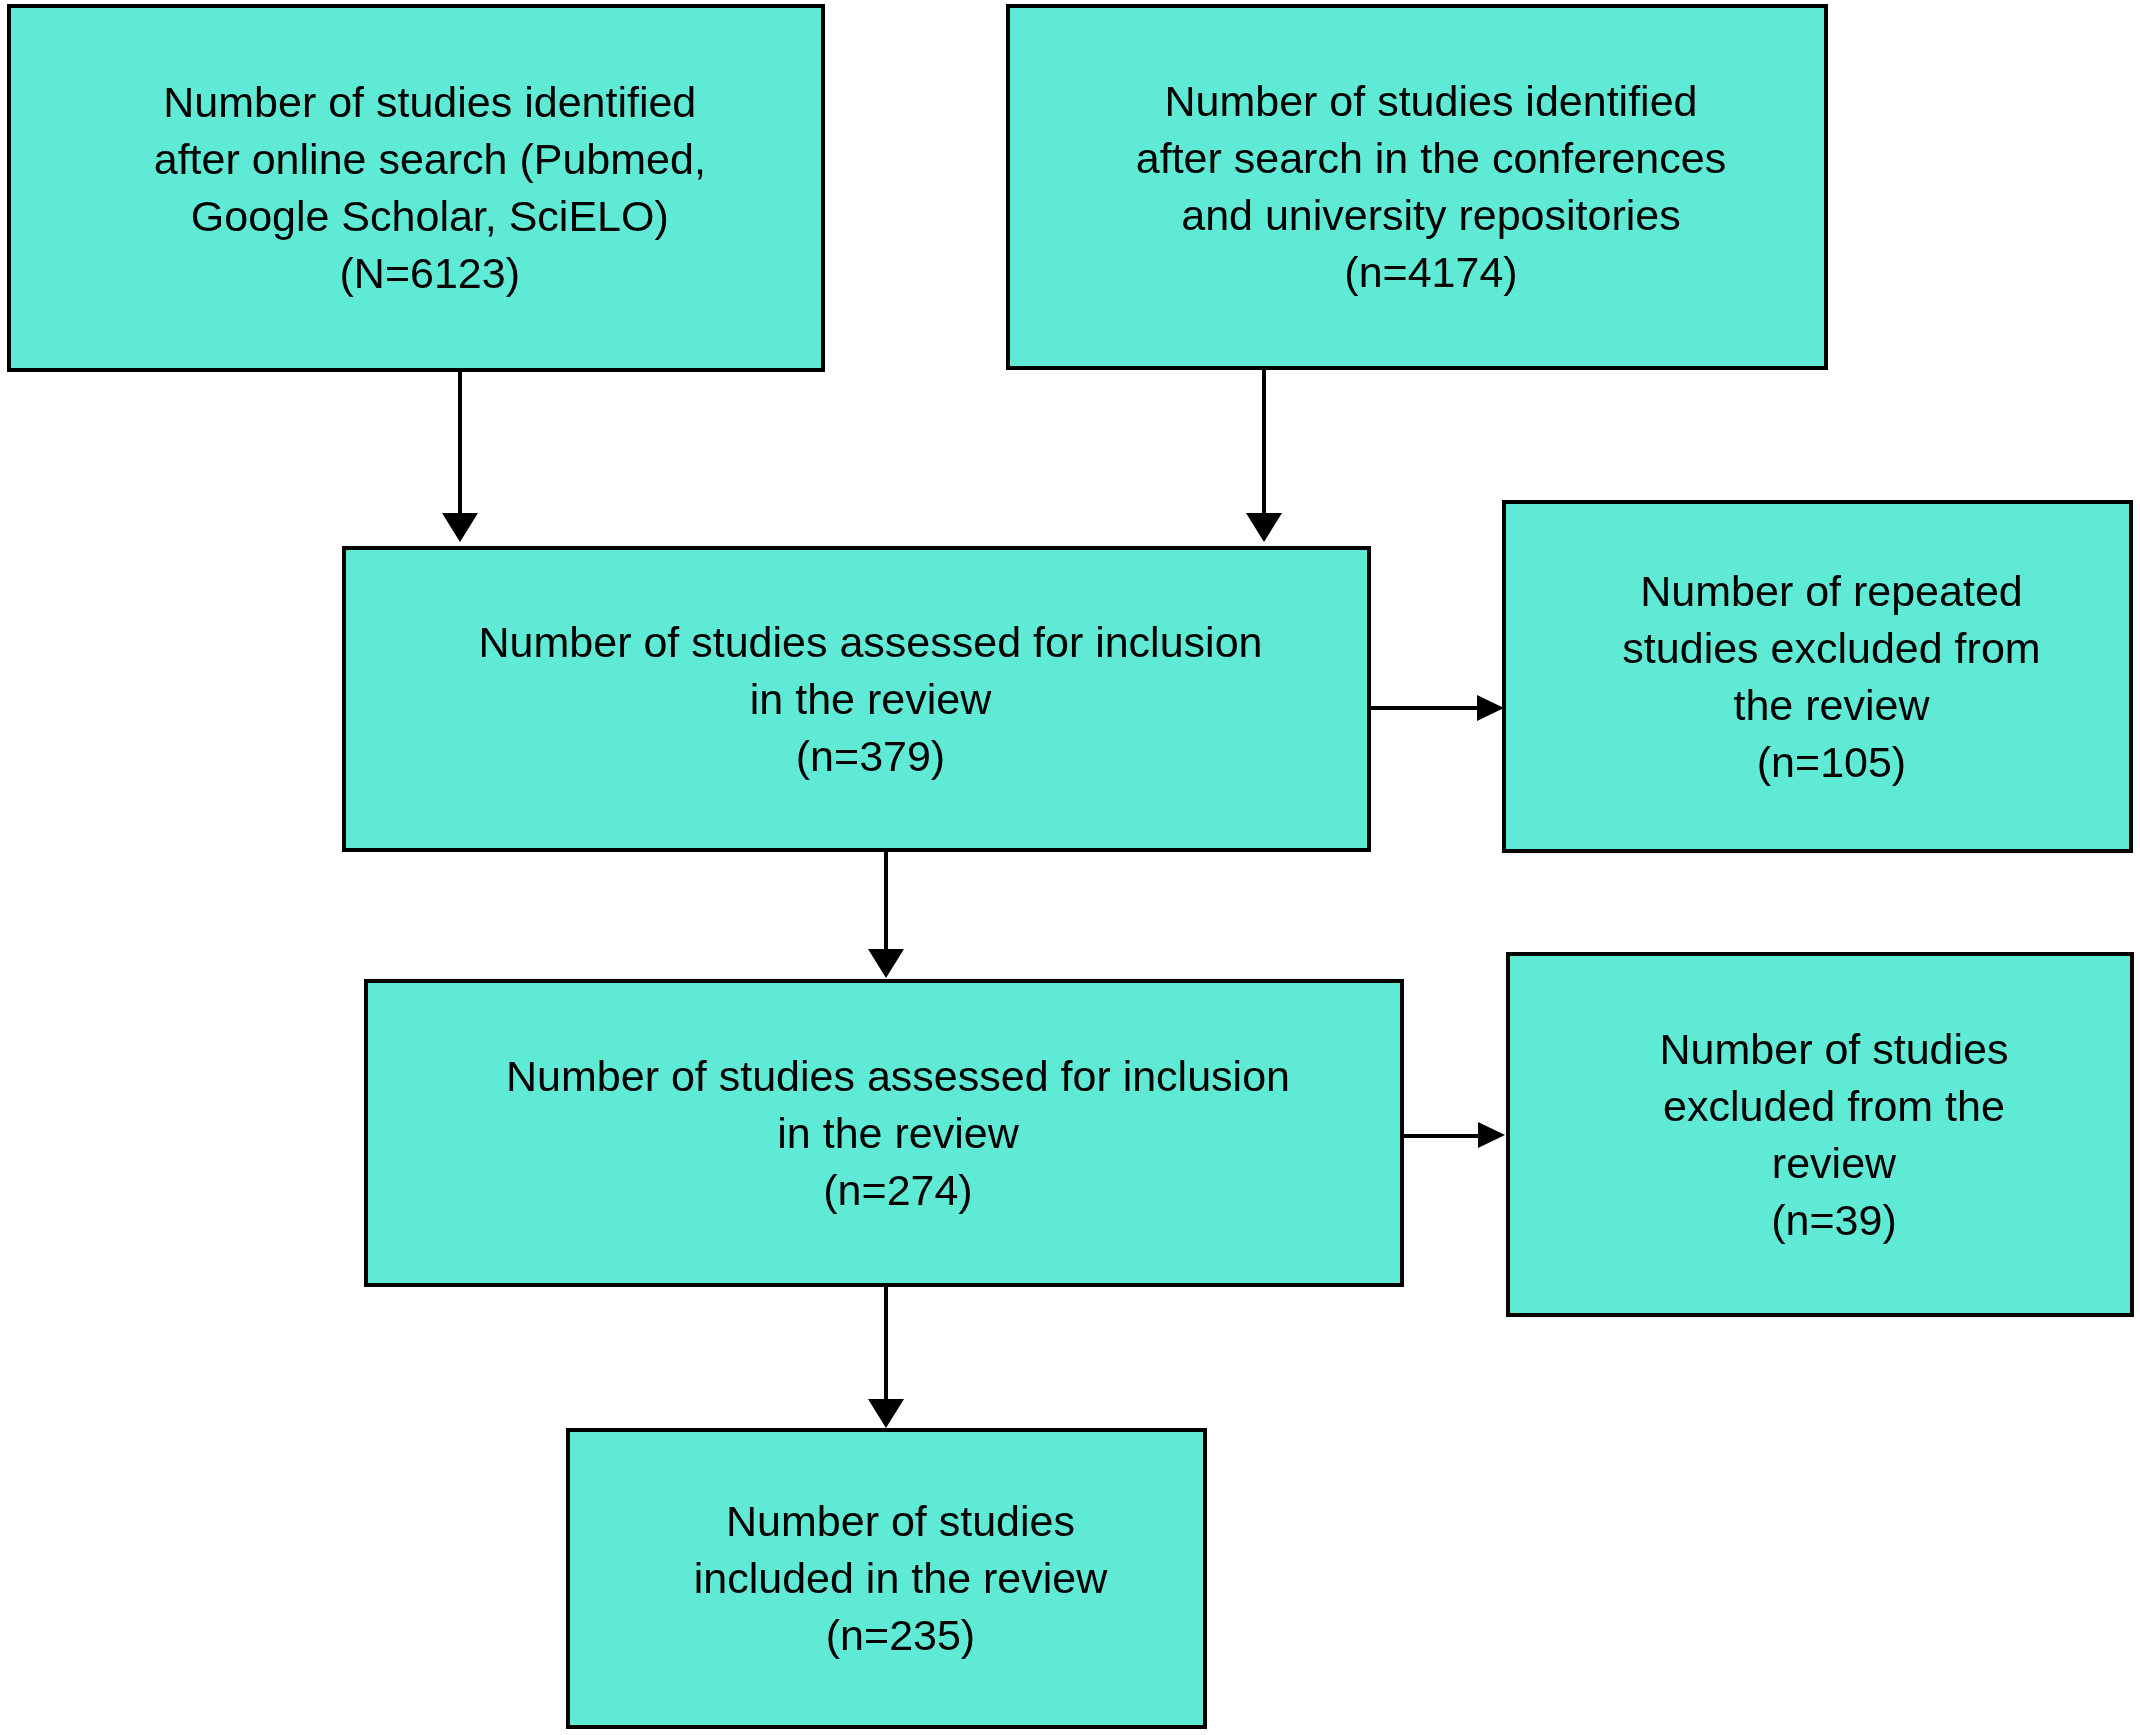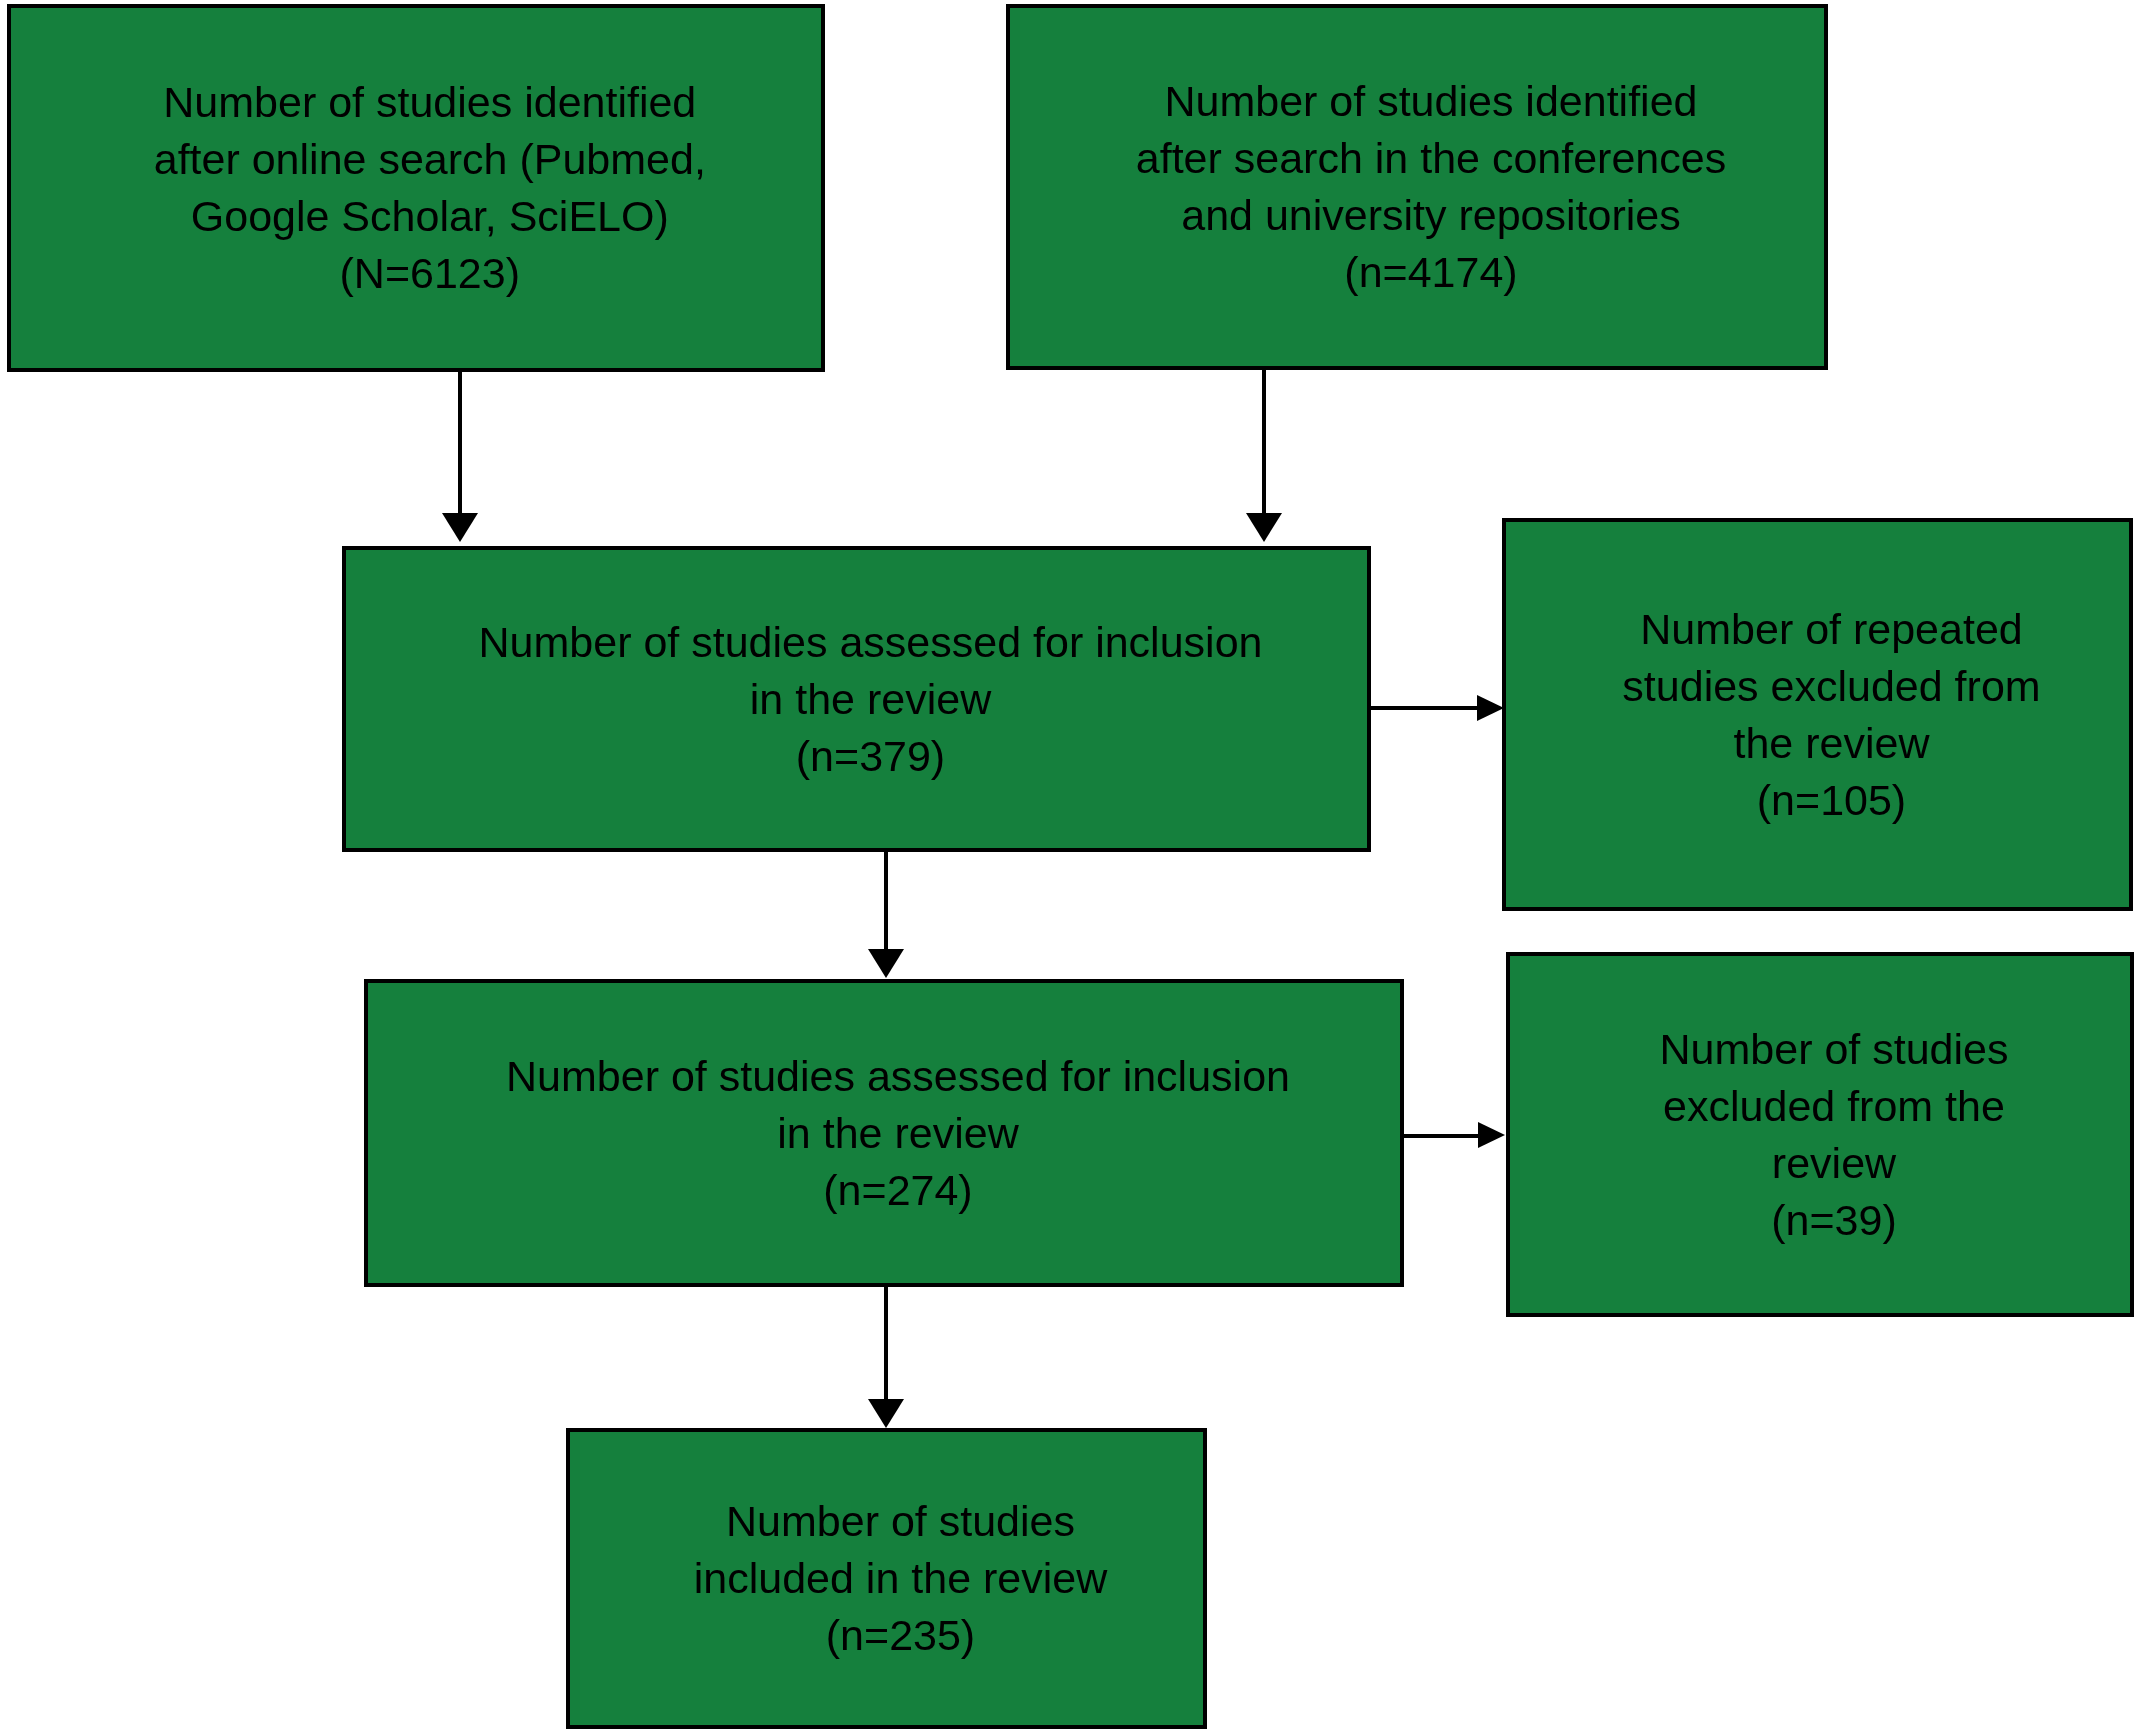--- a/index.html
+++ b/index.html
@@ -13,39 +13,39 @@
     height: 1735px;
     background: #ffffff;
     font-family: "Liberation Sans", sans-serif;
     color: #000000;
     overflow: hidden;
   }
   .box {
     position: absolute;
     box-sizing: border-box;
     border: 4.3px solid #000000;
-    background: #15803d;
+    background: #5eead4;
     display: flex;
     align-items: center;
     justify-content: center;
     padding-left: 28px;
   }
   .box .label {
     display: block;
     text-align: center;
     white-space: pre-line;
     font-size: 43px;
     line-height: 57px;
     font-weight: 400;
   }
   
   #box-identified-online       { left: 6.8px;    top: 4.3px;    width: 818px;  height: 368px; }
   #box-identified-repositories { left: 1006px; top: 4.3px;    width: 822px;  height: 366px; }
   #box-assessed-first          { left: 342px;  top: 546px;  width: 1029px; height: 306px; }
-  #box-excluded-repeated       { left: 1502px; top: 518px;  width: 631px;  height: 393px; }
+  #box-excluded-repeated       { left: 1502px; top: 500px;  width: 631px;  height: 353px; }
   #box-assessed-second         { left: 364px;  top: 979px; width: 1040px; height: 308px; }
   #box-excluded-review         { left: 1506px; top: 952px; width: 628px;  height: 365px; }
   #box-included                { left: 566px;  top: 1428px; width: 641px;  height: 301px; }
 
   
   .stem-v { position: absolute; width: 4.3px;  background: #000000; }
   .stem-h { position: absolute; height: 4.3px; background: #000000; }
   .head-down {
     position: absolute; width: 0; height: 0;
     border-left: 18px solid transparent;

